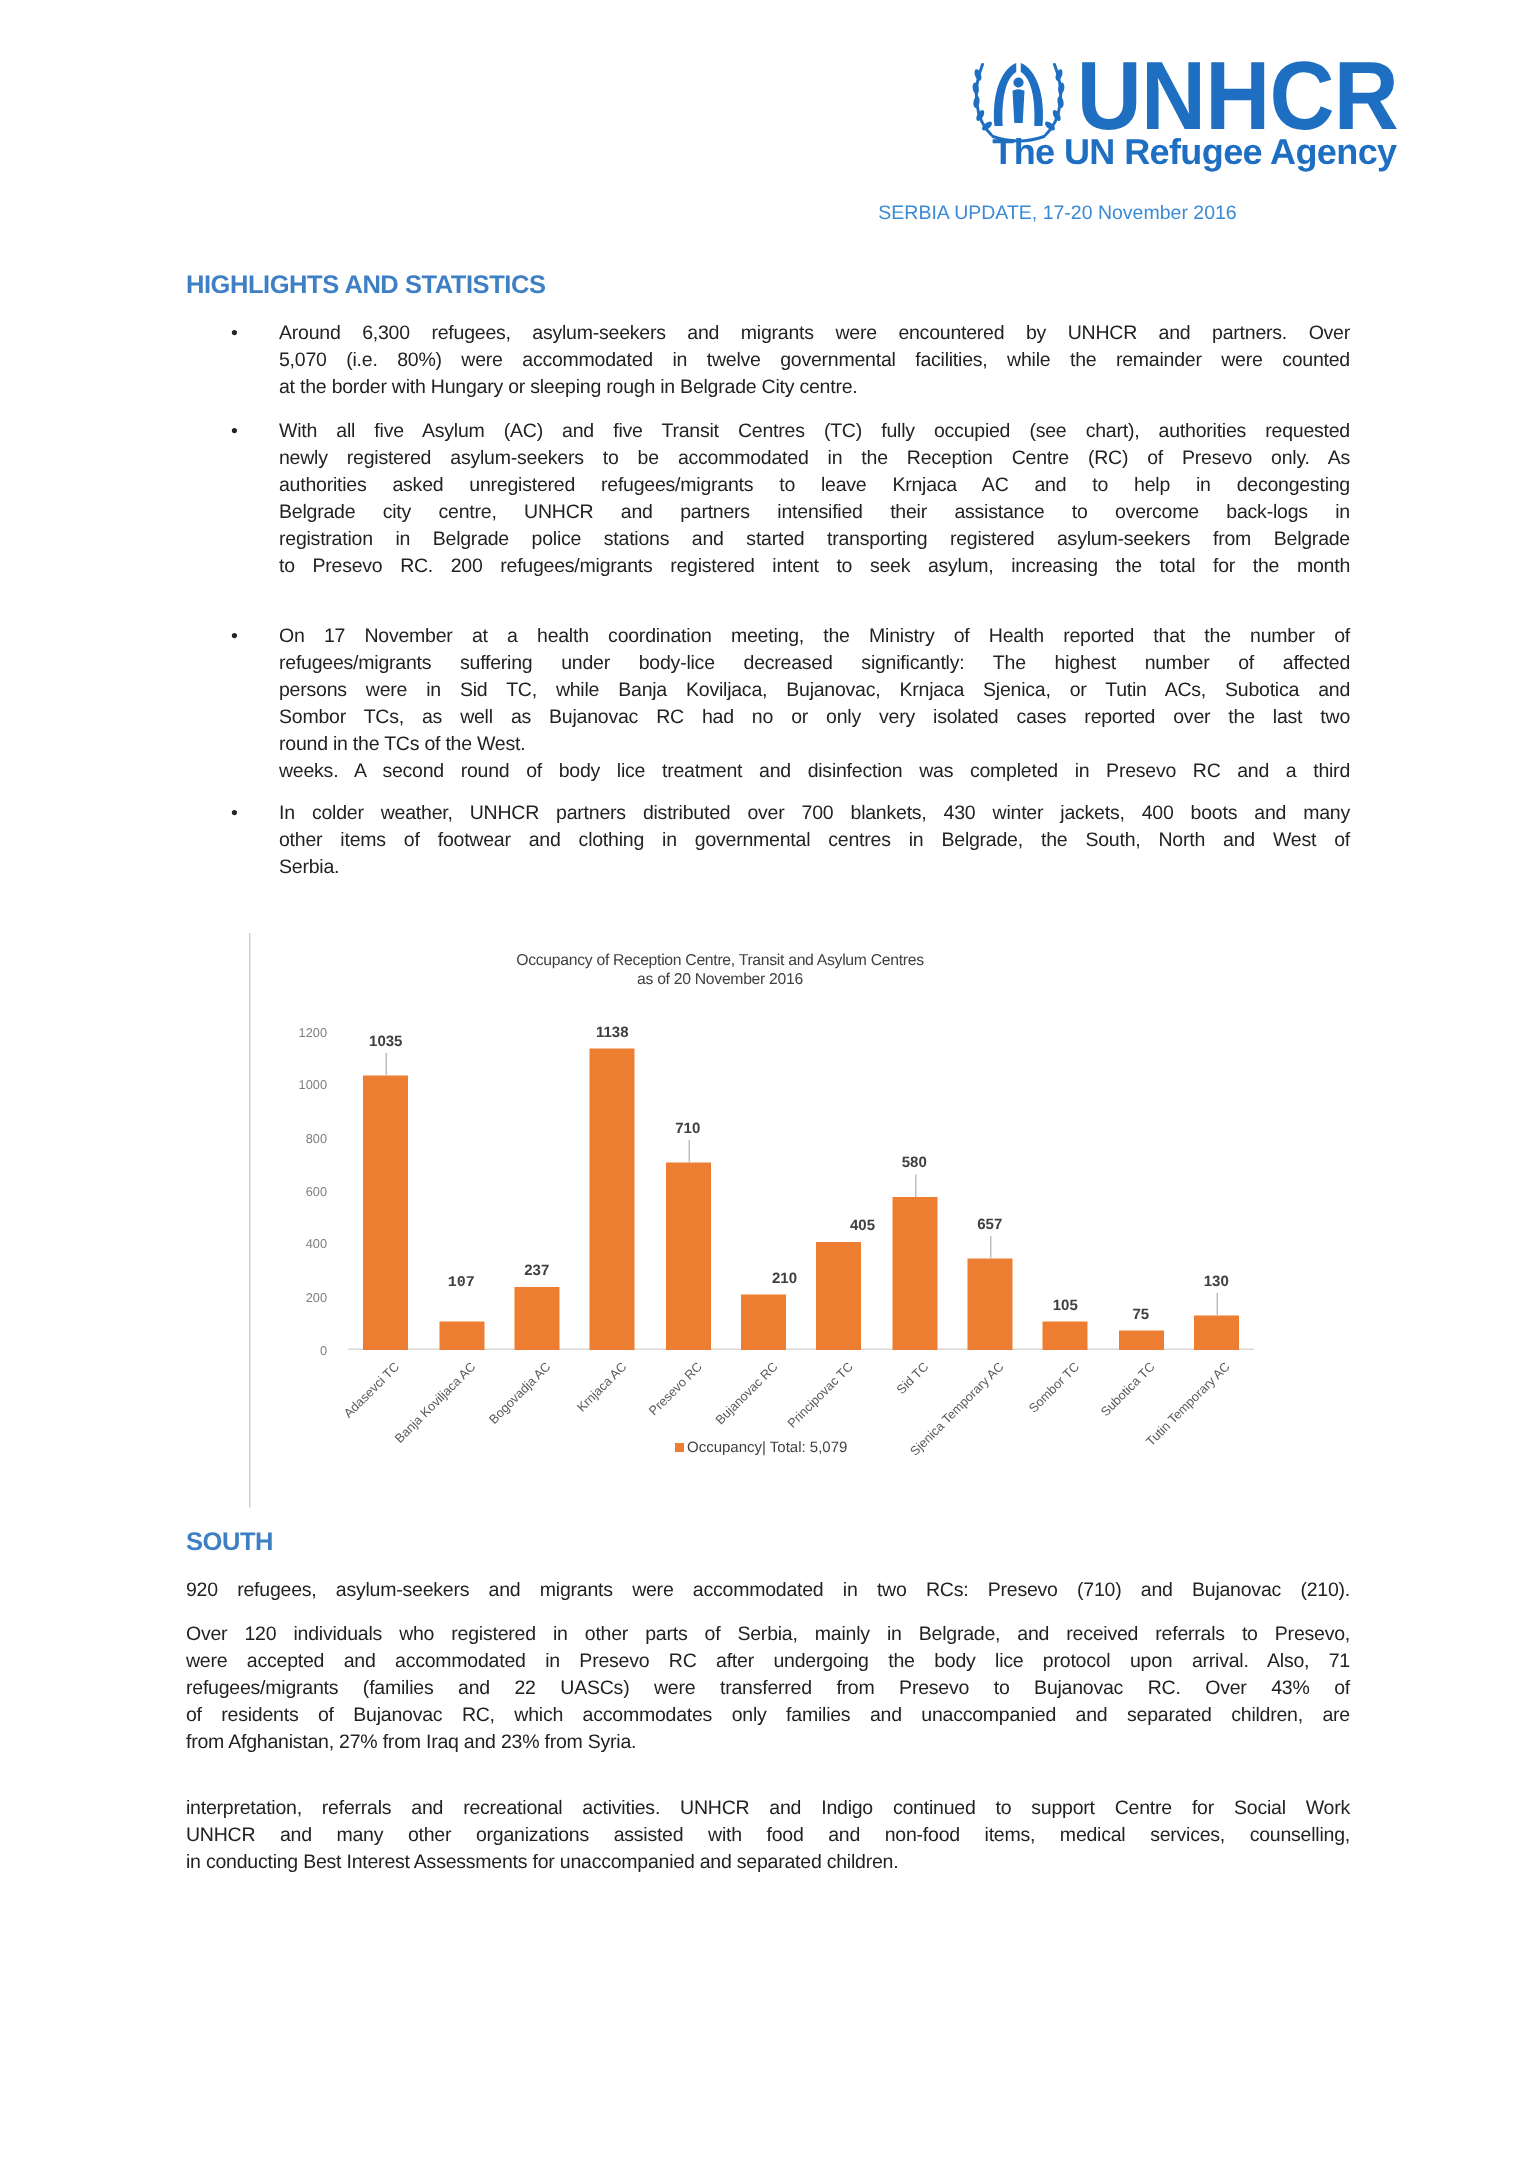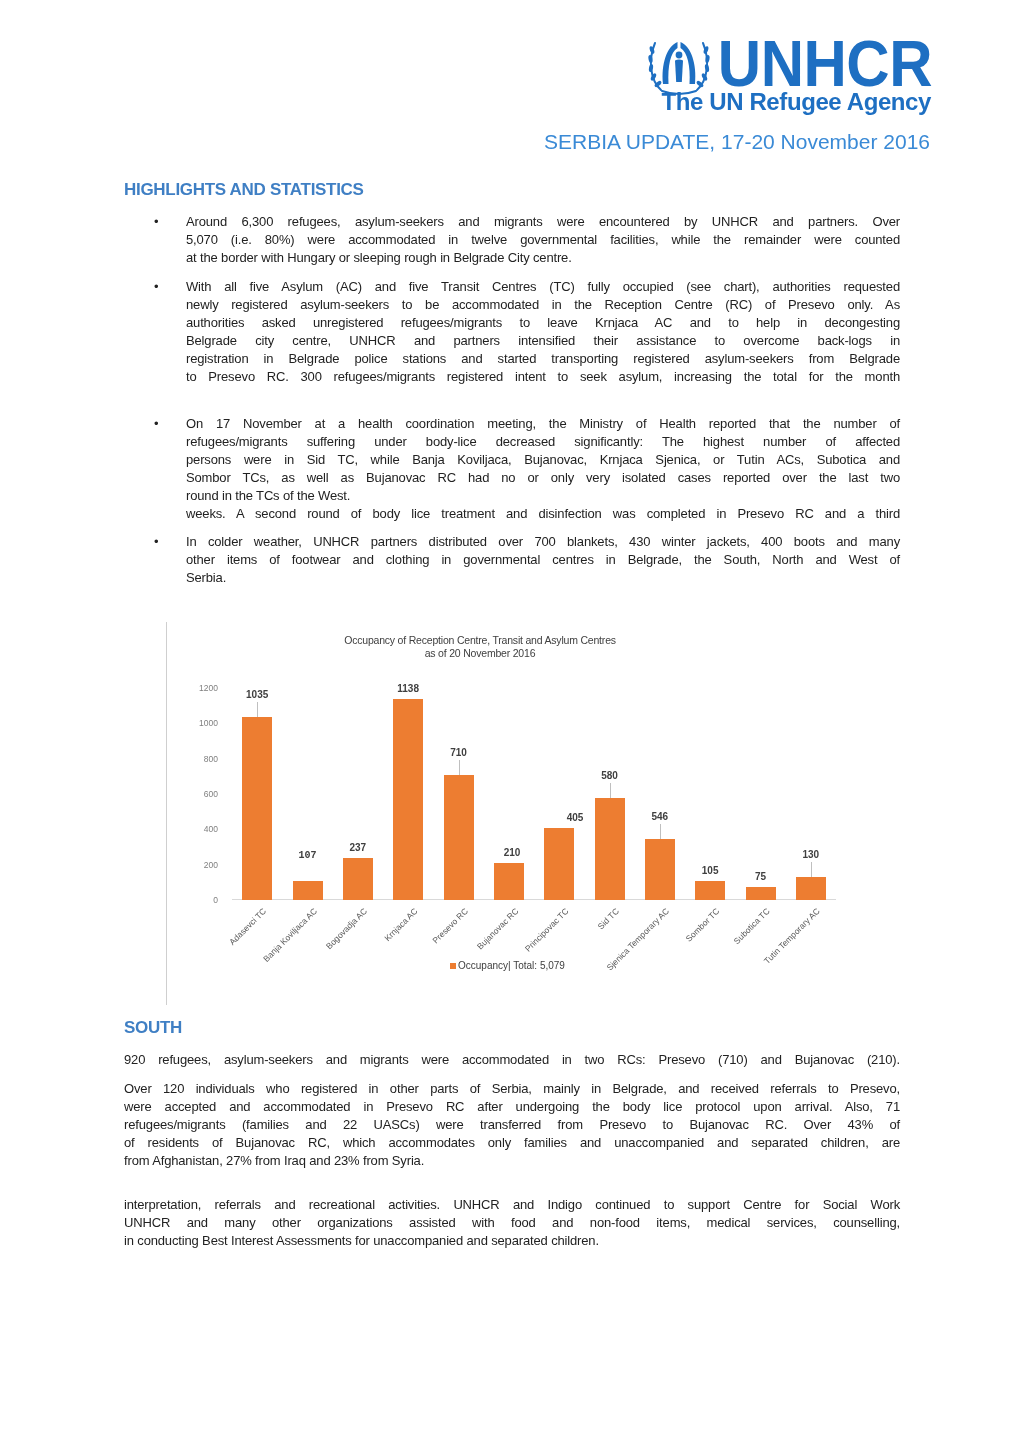--- a/index.html
+++ b/index.html
@@ -6,21 +6,21 @@
   body { width:1024px; height:1449px; position:relative; overflow:hidden;
          font-family:"Liberation Sans", sans-serif; color:#222222; }
   .abs { position:absolute; }
 
   
   .emblem { left:646px; top:36px; width:66px; height:60px; }
   .logo-text { left:712px; top:32px; width:220px; text-align:right; font-size:60px; font-weight:bold;
                color:#1E6FC2; line-height:60px; letter-spacing:-0.5px; transform:scaleY(1.08); transform-origin:left top; }
   .logo-sub { left:600px; top:88px; width:331px; text-align:right; font-size:24px; font-weight:bold;
               color:#1E6FC2; line-height:28px; letter-spacing:-0.4px; }
-  .update-title { left:480px; top:131px; width:450px; text-align:right; font-size:21px; color:#3A8AD6; line-height:22px; }
+  .update-title { left:480px; top:131px; width:450px; text-align:center; font-size:13px; color:#3A8AD6; line-height:22px; }
 
   
   .section-heading { left:124px; font-size:17px; font-weight:bold; color:#3F7FC4; line-height:20px; letter-spacing:-0.3px; }
 
   
   .bullet-block { left:150px; width:750px; }
   .bullet-dot { position:absolute; left:4px; top:0; font-size:13px; line-height:18px; color:#222; }
   .bullet-lines { position:absolute; left:36px; width:714px; top:0; }
   .line { font-size:13px; line-height:18px; height:18px; text-align:justify; text-align-last:justify; letter-spacing:-0.15px; }
   .line.last { text-align-last:left; }
@@ -84,21 +84,21 @@
 </div>
 
 <div class="abs bullet-block" style="top:278px;">
   <span class="bullet-dot">•</span>
   <div class="bullet-lines">
     <div class="line">With all five Asylum (AC) and five Transit Centres (TC) fully occupied (see chart), authorities requested</div>
     <div class="line">newly registered asylum-seekers to be accommodated in the Reception Centre (RC) of Presevo only. As</div>
     <div class="line">authorities asked unregistered refugees/migrants to leave Krnjaca AC and to help in decongesting</div>
     <div class="line">Belgrade city centre, UNHCR and partners intensified their assistance to overcome back-logs in</div>
     <div class="line">registration in Belgrade police stations and started transporting registered asylum-seekers from Belgrade</div>
-    <div class="line">to Presevo RC. 300 refugees/migrants registered intent to seek asylum, increasing the total for the month</div>
+    <div class="line">to Presevo RC. 200 refugees/migrants registered intent to seek asylum, increasing the total for the month</div>
   </div>
 </div>
 
 <div class="abs bullet-block" style="top:415px;">
   <span class="bullet-dot">•</span>
   <div class="bullet-lines">
     <div class="line">On 17 November at a health coordination meeting, the Ministry of Health reported that the number of</div>
     <div class="line">refugees/migrants suffering under body-lice decreased significantly: The highest number of affected</div>
     <div class="line">persons were in Sid TC, while Banja Koviljaca, Bujanovac, Krnjaca Sjenica, or Tutin ACs, Subotica and</div>
     <div class="line">Sombor TCs, as well as Bujanovac RC had no or only very isolated cases reported over the last two</div>
@@ -140,31 +140,31 @@
       <div class="data-label" style="left: 105.833px; top: 154.13px;">237</div>
       <div class="xlabel" style="right: 474.167px; top: 218px;">Bogovadja AC</div>
       <div class="bar" style="left: 161.167px; top: 10.9533px; width: 30px; height: 201.047px; background: rgb(237, 125, 49);"></div>
       <div class="data-label" style="left: 156.167px; top: -5.04667px;">1138</div>
       <div class="xlabel" style="right: 423.833px; top: 218px;">Krnjaca AC</div>
       <div class="bar" style="left: 211.5px; top: 86.5667px; width: 30px; height: 125.433px; background: rgb(237, 125, 49);"></div>
       <div class="data-label" style="left: 206.5px; top: 58.5667px;">710</div>
       <div class="leader" style="left: 226.5px; top: 71.5667px; height: 15px;"></div>
       <div class="xlabel" style="right: 373.5px; top: 218px;">Presevo RC</div>
       <div class="bar" style="left: 261.833px; top: 174.9px; width: 30px; height: 37.1px; background: rgb(237, 125, 49);"></div>
-      <div class="data-label" style="left: 260px; top: 158.9px;">210</div>
+      <div class="data-label" style="left: 271px; top: 158.9px;">210</div>
       <div class="xlabel" style="right: 323.167px; top: 218px;">Bujanovac RC</div>
       <div class="bar" style="left: 312.167px; top: 140.45px; width: 30px; height: 71.55px; background: rgb(237, 125, 49);"></div>
       <div class="data-label" style="left: 323px; top: 124.45px;">405</div>
       <div class="xlabel" style="right: 272.833px; top: 218px;">Principovac TC</div>
       <div class="bar" style="left: 362.5px; top: 109.533px; width: 30px; height: 102.467px; background: rgb(237, 125, 49);"></div>
       <div class="data-label" style="left: 357.5px; top: 81.5333px;">580</div>
       <div class="leader" style="left: 377.5px; top: 94.5333px; height: 15px;"></div>
       <div class="xlabel" style="right: 222.5px; top: 218px;">Sid TC</div>
       <div class="bar" style="left: 412.833px; top: 150.697px; width: 30px; height: 61.3033px; background: rgb(237, 125, 49);"></div>
-      <div class="data-label" style="left: 407.833px; top: 122.697px;">546</div>
+      <div class="data-label" style="left: 407.833px; top: 122.697px;">657</div>
       <div class="leader" style="left: 427.833px; top: 135.697px; height: 15px;"></div>
       <div class="xlabel" style="right: 172.167px; top: 218px;">Sjenica Temporary AC</div>
       <div class="bar" style="left: 463.167px; top: 193.45px; width: 30px; height: 18.55px; background: rgb(237, 125, 49);"></div>
       <div class="data-label" style="left: 458.167px; top: 177.45px;">105</div>
       <div class="xlabel" style="right: 121.833px; top: 218px;">Sombor TC</div>
       <div class="bar" style="left: 513.5px; top: 198.75px; width: 30px; height: 13.25px; background: rgb(237, 125, 49);"></div>
       <div class="data-label" style="left: 508.5px; top: 182.75px;">75</div>
       <div class="xlabel" style="right: 71.5px; top: 218px;">Subotica TC</div>
       <div class="bar" style="left: 563.833px; top: 189.033px; width: 30px; height: 22.9667px; background: rgb(237, 125, 49);"></div>
       <div class="data-label" style="left: 558.833px; top: 161.033px;">130</div>

